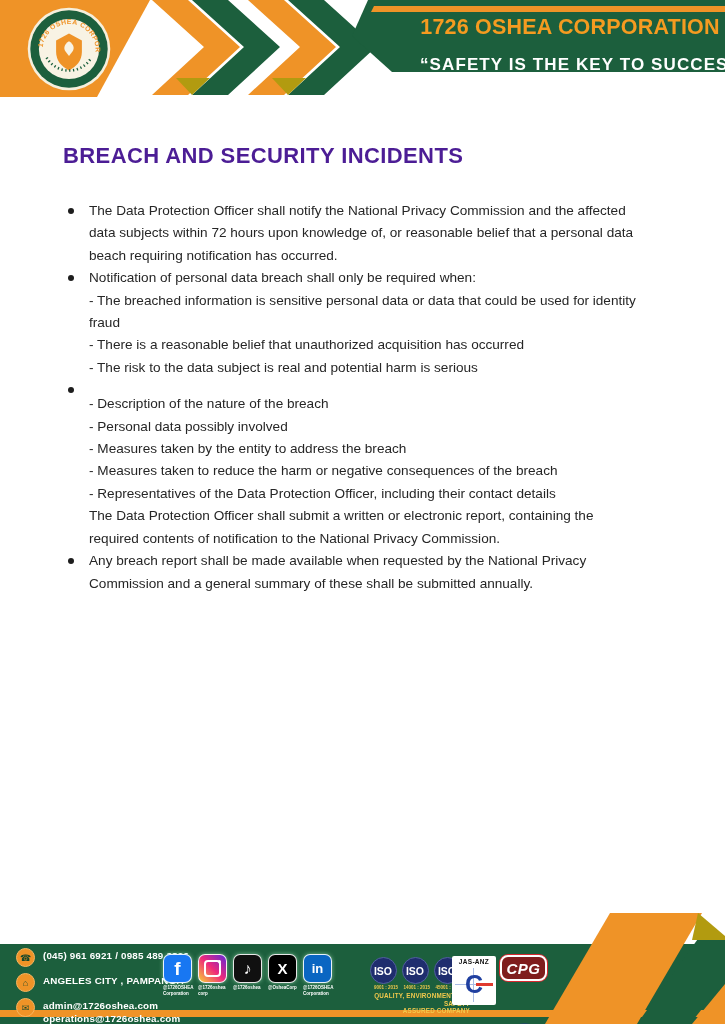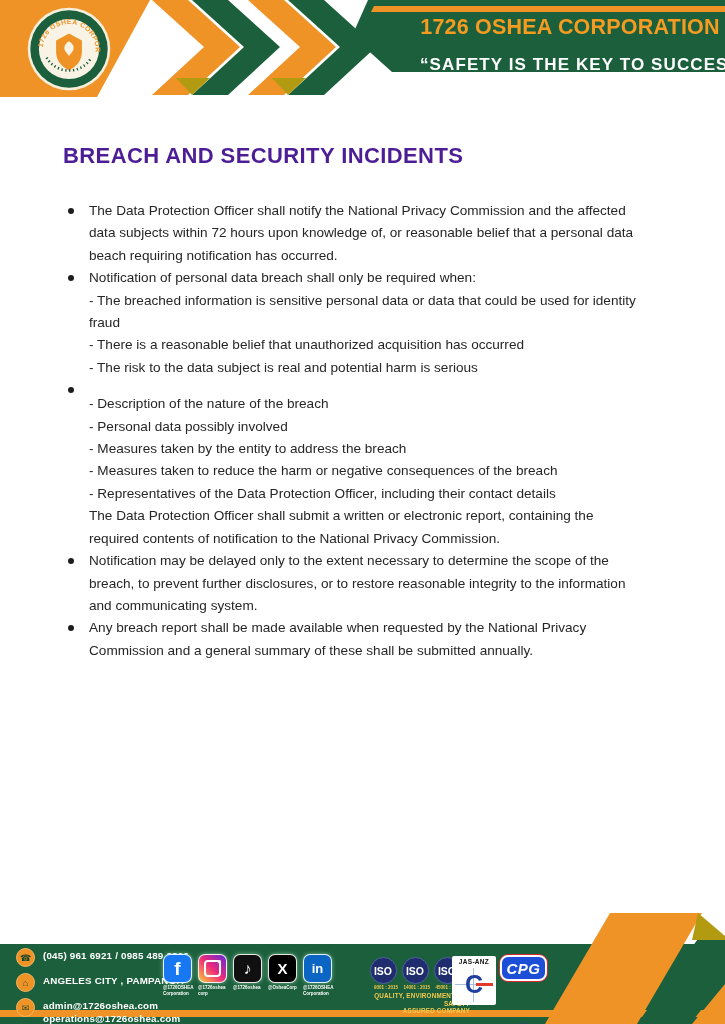--- a/index.html
+++ b/index.html
@@ -55,21 +55,21 @@
 
   .jas-box{position:absolute;left:452px;top:956px;width:44px;height:49px;background:#fff;z-index:3;
            text-align:center;border-radius:2px;padding-top:2px;box-sizing:border-box;}
   .jas-label{font-size:6.5px;font-weight:800;color:#111;letter-spacing:0.3px;}
   .jas-c{position:relative;height:38px;margin-top:1px;}
   .jas-c::before{content:"";position:absolute;left:3px;right:3px;top:18px;height:1px;background:#A9BCE4;}
   .jas-c::after{content:"";position:absolute;top:2px;bottom:2px;left:21px;width:1px;background:#A9BCE4;}
   .jas-letter{position:relative;z-index:1;font-size:25px;font-weight:900;color:#1F3FA0;line-height:36px;}
   .jas-red{position:absolute;right:3px;top:17px;width:17px;height:2.5px;background:#E03A2F;z-index:2;}
 
-  .cpg-badge{position:absolute;left:500px;top:955px;width:47px;height:26px;background:#1d4ed8;
+  .cpg-badge{position:absolute;left:500px;top:955px;width:47px;height:26px;background:#7f1d1d;
              border:2px solid #fff;border-radius:8px;color:#fff;font-weight:900;font-style:italic;
              font-size:15px;display:flex;align-items:center;justify-content:center;z-index:3;
              letter-spacing:0.5px;box-sizing:border-box;box-shadow:0 0 0 1px #D7282F;}
   .iaf-badge{position:absolute;left:502px;top:1025px;width:45px;height:28px;background:#27368C;
              border-radius:50%;border:2px solid #E8ECFF;display:flex;align-items:center;justify-content:center;
              color:#fff;font-weight:800;font-size:12px;z-index:3;box-sizing:border-box;
              box-shadow:0 0 0 1.5px #27368C;letter-spacing:0.5px;padding-left:27px;}
 </style>
 </head>
 <body>
@@ -166,24 +166,20 @@
         <span class="dot" style="visibility: hidden;"></span>
         <span class="ptext">- Representatives of the Data Protection Officer, including their contact details</span>
       </div>
 
 
       <div class="para">
         <span class="dot" style="visibility: hidden;"></span>
         <span class="ptext">The Data Protection Officer shall submit a written or electronic report, containing the required contents of notification to the National Privacy Commission.</span>
       </div>
 
-      <div class="para">
-        <span class="dot"></span>
-        <span class="ptext">Notification may be delayed only to the extent necessary to determine the scope of the breach, to prevent further disclosures, or to restore reasonable integrity to the information and communicating system.</span>
-      </div>
 
       <div class="para">
         <span class="dot"></span>
         <span class="ptext">Any breach report shall be made available when requested by the National Privacy Commission and a general summary of these shall be submitted annually.</span>
       </div>
 
   </div>
 
   <svg id="footer-decor" width="725" height="144" viewBox="0 0 725 144">
 

